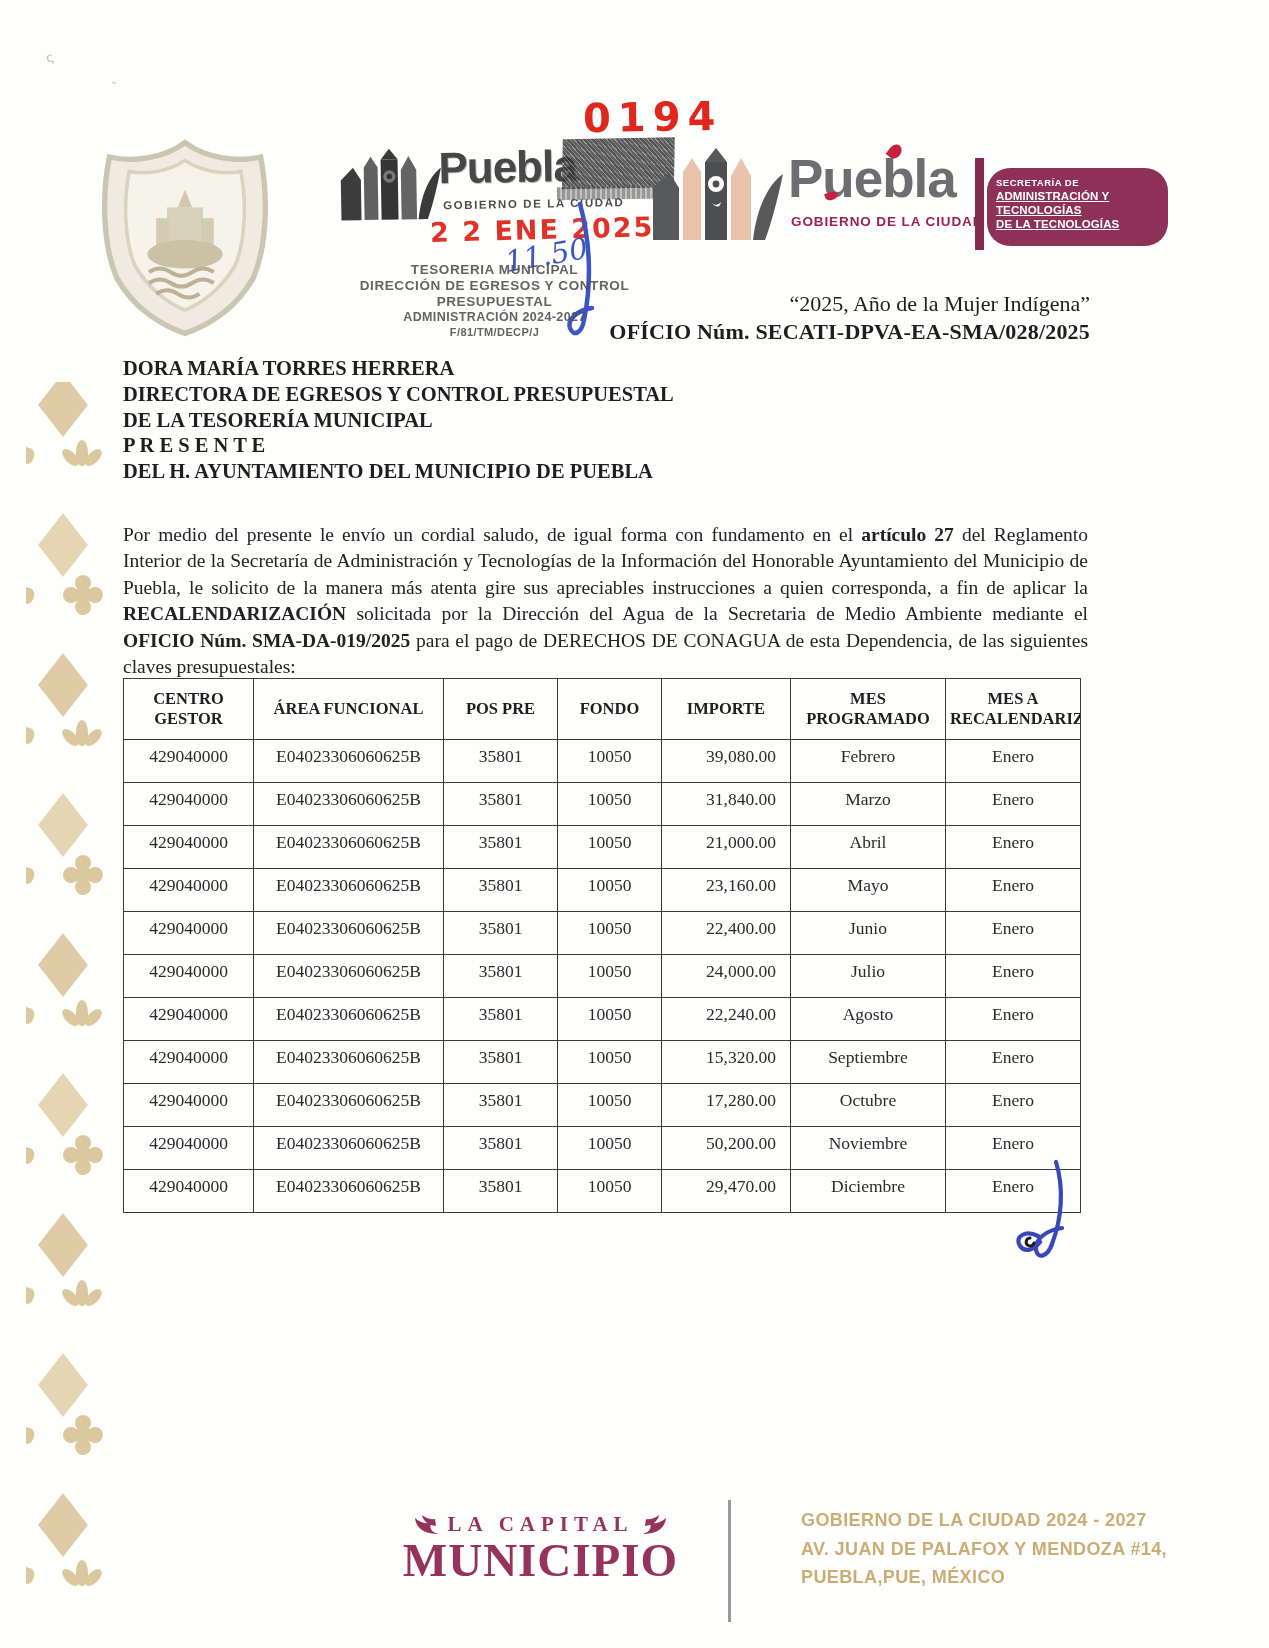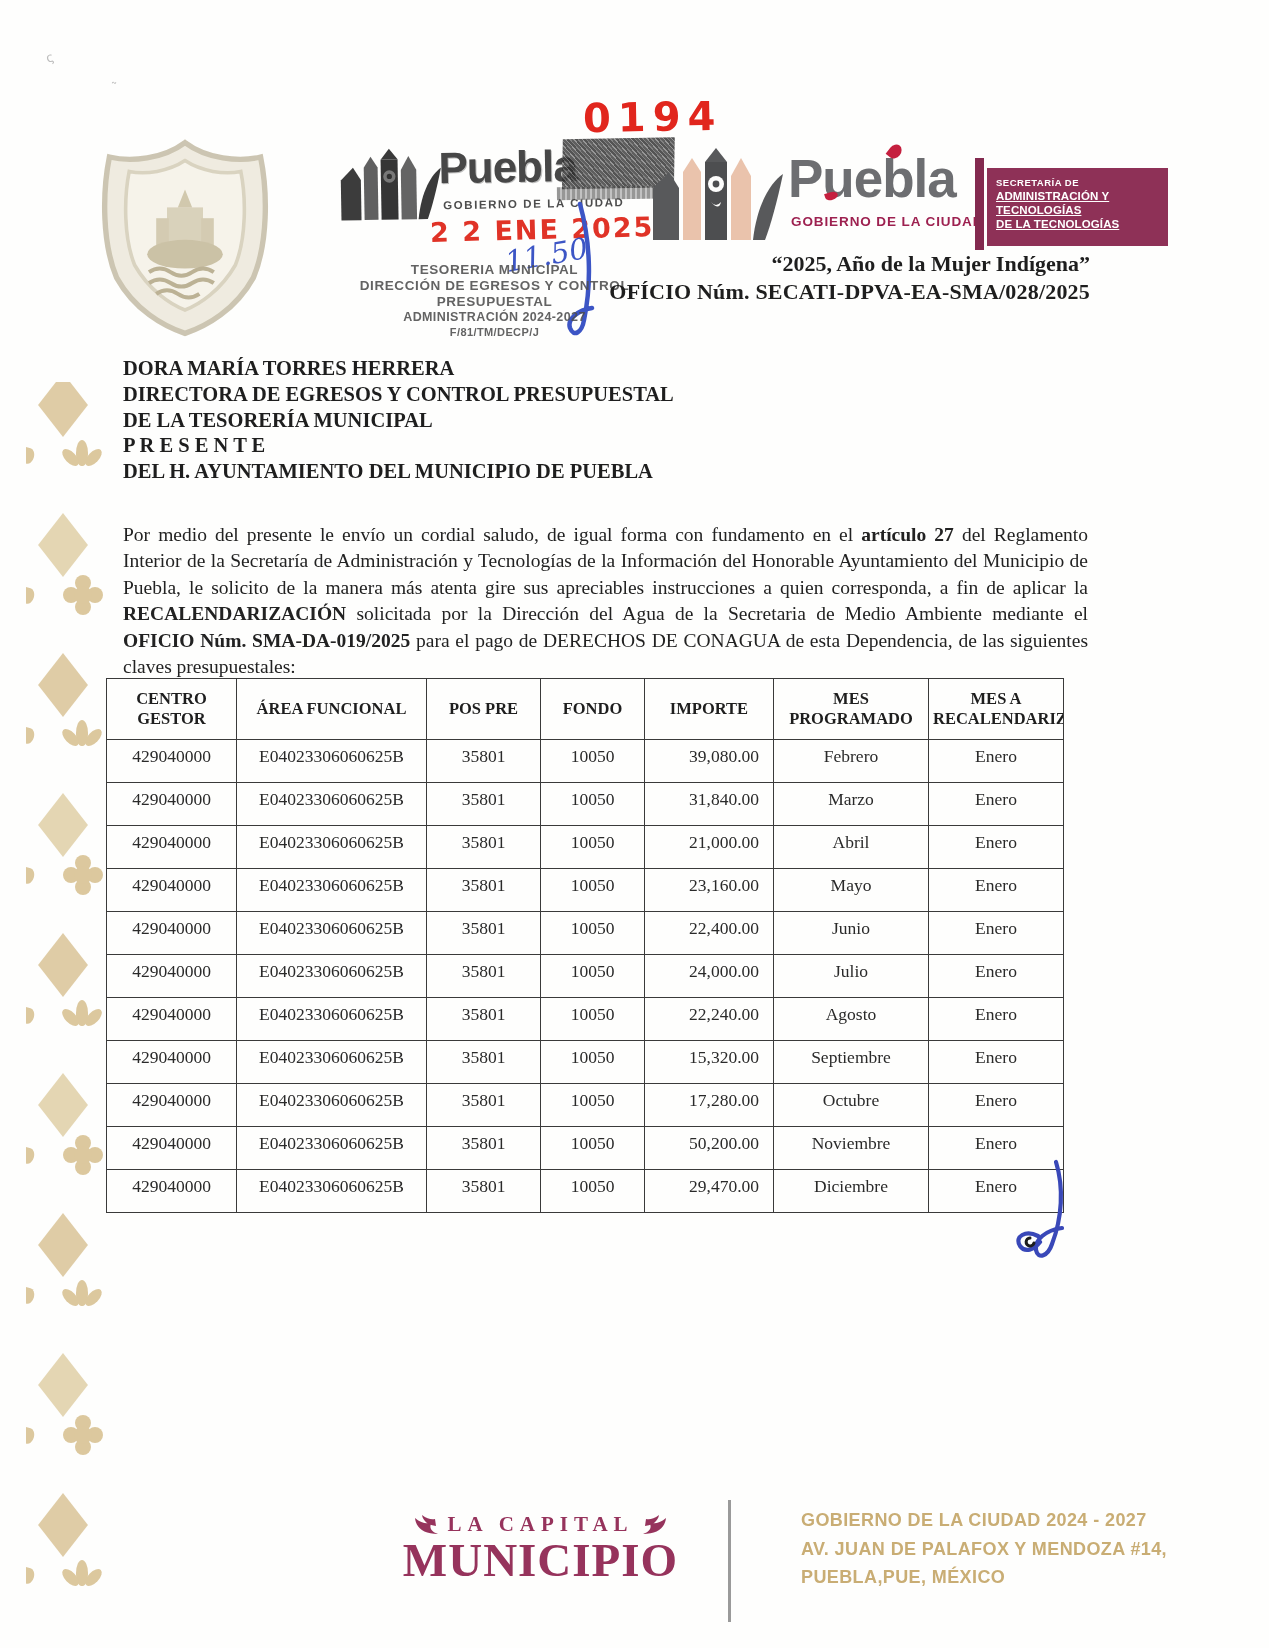--- a/index.html
+++ b/index.html
@@ -62,38 +62,38 @@
   .logo-word{position:absolute;left:148px;top:8px;font-family:"Liberation Sans",sans-serif;font-weight:bold;
              font-size:53px;letter-spacing:-1px;color:#6d6e71;}
   .logo-word .acc-b{position:absolute;left:101px;top:-4px;width:12px;height:15px;background:#c5203f;
                     border-radius:60% 60% 60% 0;transform:rotate(38deg);}
   .logo-word .acc-e{position:absolute;left:37px;top:44px;width:13px;height:8px;background:#c5203f;
                     border-radius:0 60% 60% 60%;transform:rotate(-18deg);}
   .logo-sub{position:absolute;left:151px;top:74px;font-family:"Liberation Sans",sans-serif;font-weight:bold;
             font-size:13.5px;letter-spacing:.9px;color:#9d2150;}
   .banner-bar{position:absolute;left:335px;top:18px;width:9px;height:92px;background:#832a4f;}
   .banner{position:absolute;left:347px;top:28px;width:163px;height:62px;background:#8e3157;color:#fff;
-          font-family:"Liberation Sans",sans-serif;padding:8px 9px;}
+          font-family:"Liberation Sans",sans-serif;padding:8px 9px;border-radius:23px;}
   .banner .b1{font-size:9.5px;font-weight:bold;letter-spacing:.5px;line-height:13px;}
   .banner .b2{font-size:11.5px;font-weight:bold;letter-spacing:.1px;line-height:14px;text-decoration:underline;}
 
   
   .head-right{position:absolute;right:179px;top:250px;text-align:right;line-height:28px;}
-  .legend{font-size:22px;font-weight:bold;}
+  .legend{font-size:22px;font-weight:normal;margin-top:40px;}
   .oficio{font-size:22px;font-weight:bold;letter-spacing:.2px;}
 
   
   .recipient{position:absolute;left:123px;top:356px;font-weight:bold;font-size:20.5px;line-height:25.8px;}
 
   
   .body-par{position:absolute;left:123px;top:502px;width:965px;font-size:19.5px;line-height:26.6px;
             text-align:justify;color:#222;}
 
   
-  .budget{position:absolute;left:106px;top:678px;border-collapse:collapse;table-layout:fixed;width:957px;}
+  .budget{position:absolute;left:123px;top:678px;border-collapse:collapse;table-layout:fixed;width:957px;}
   .budget th,.budget td{border:1px solid #3a3a3a;font-family:"Liberation Serif",serif;overflow:hidden;}
   .budget th{font-size:16.5px;font-weight:bold;height:56px;vertical-align:middle;text-align:center;
              line-height:20px;padding:2px 4px;}
   .budget td{font-size:17.5px;height:36px;vertical-align:top;text-align:center;padding:6px 4px 0 4px;color:#2a2a2a;}
   .budget td.num{text-align:right;padding-right:14px;}
 
   
   .campaign{position:absolute;left:393px;top:1512px;width:295px;text-align:center;color:#96335c;
             font-family:Liberation Serif, serif;}
   .campaign .row1{display:flex;align-items:center;justify-content:center;gap:7px;}

